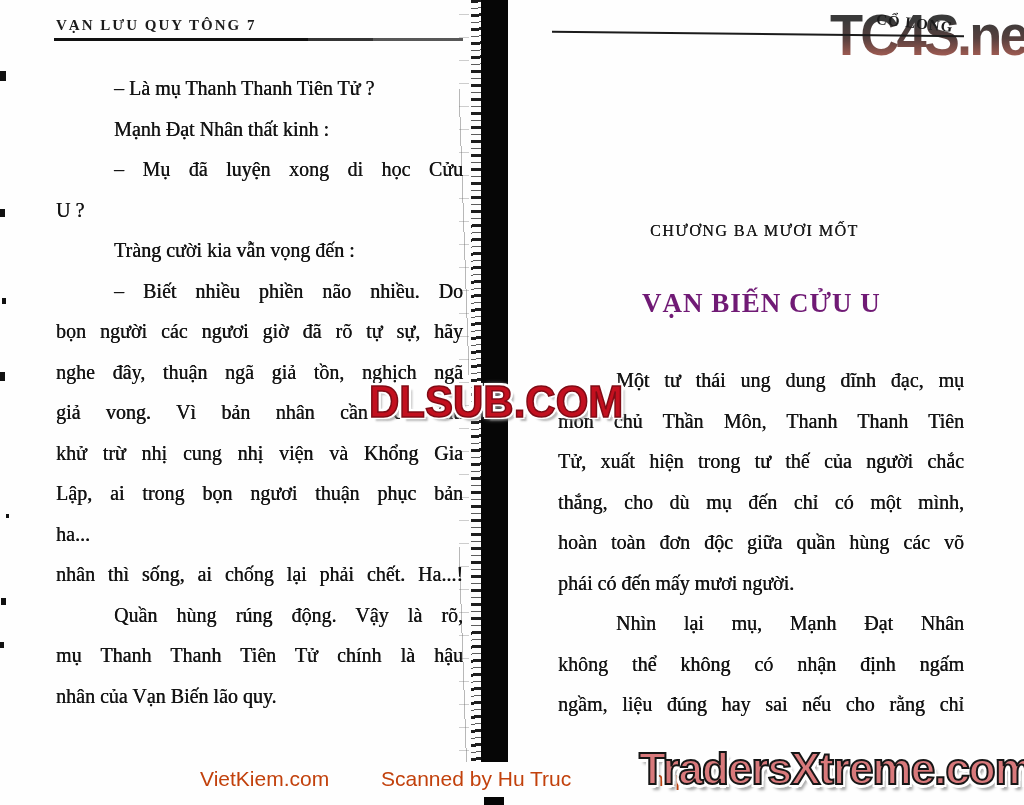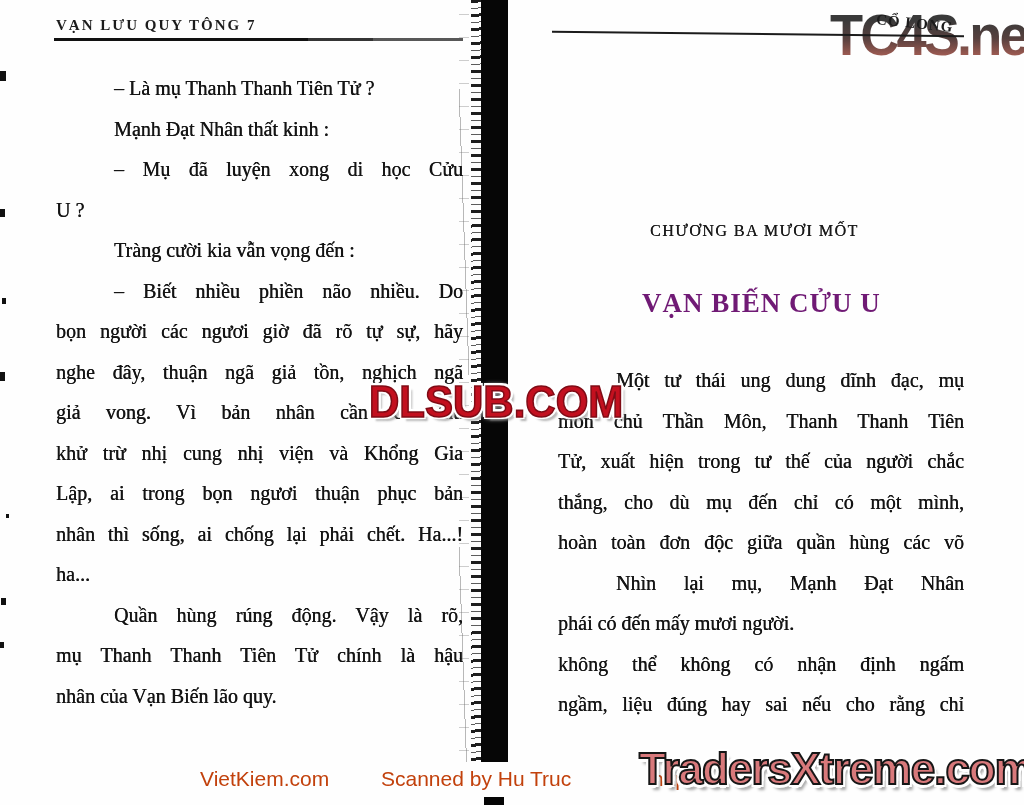--- a/index.html
+++ b/index.html
@@ -73,22 +73,22 @@
       <div class="tline ind">Mạnh Đạt Nhân thất kinh :</div>
       <div class="tline ind just">– Mụ đã luyện xong di học Cửu</div>
       <div class="tline">U ?</div>
       <div class="tline ind">Tràng cười kia vẫn vọng đến :</div>
       <div class="tline ind just">– Biết nhiều phiền não nhiều. Do</div>
       <div class="tline just">bọn người các ngươi giờ đã rõ tự sự, hãy</div>
       <div class="tline just">nghe đây, thuận ngã giả tồn, nghịch ngã</div>
       <div class="tline just">giả vong. Vì bản nhân cần có thu</div>
       <div class="tline just">khử trừ nhị cung nhị viện và Khổng Gia</div>
       <div class="tline just">Lập, ai trong bọn ngươi thuận phục bản</div>
+      <div class="tline">ha...</div>
       <div class="tline just">nhân thì sống, ai chống lại phải chết. Ha...!</div>
-      <div class="tline">ha...</div>
       <div class="tline ind just">Quần hùng rúng động. Vậy là rõ,</div>
       <div class="tline just">mụ Thanh Thanh Tiên Tử chính là hậu</div>
       <div class="tline">nhân của Vạn Biến lão quy.</div>
     </div>
 
   <div id="binding-noise"></div>
   <div id="binding-ragged"></div>
   <div id="binding-strip"></div>
   <div id="binding-bottom-mark"></div>
 
@@ -105,22 +105,22 @@
 
   <div id="chapter-label">CHƯƠNG BA MƯƠI MỐT</div>
   <div id="chapter-title">VẠN BIẾN CỬU U</div>
 
   <div id="right-body" class="body-col">
       <div class="tline ind just">Một tư thái ung dung dĩnh đạc, mụ</div>
       <div class="tline just">môn chủ Thần Môn, Thanh Thanh Tiên</div>
       <div class="tline just">Tử, xuất hiện trong tư thế của người chắc</div>
       <div class="tline just">thắng, cho dù mụ đến chỉ có một mình,</div>
       <div class="tline just">hoàn toàn đơn độc giữa quần hùng các võ</div>
+      <div class="tline">phái có đến mấy mươi người.</div>
       <div class="tline ind just">Nhìn lại mụ, Mạnh Đạt Nhân</div>
-      <div class="tline">phái có đến mấy mươi người.</div>
       <div class="tline just">không thể không có nhận định ngấm</div>
       <div class="tline just">ngầm, liệu đúng hay sai nếu cho rằng chỉ</div>
     </div>
 
   <div id="footer-link-vietkiem" class="footer-link">VietKiem.com</div>
   <div id="footer-link-scanned" class="footer-link">Scanned by Hu Truc</div>
   <div id="footer-link-url" class="footer-link">http</div>
 
   <div id="wm-tc4s" class="wm">TC4S.net</div>
   <div id="wm-dlsub" class="wm">DLSUB.COM</div>

